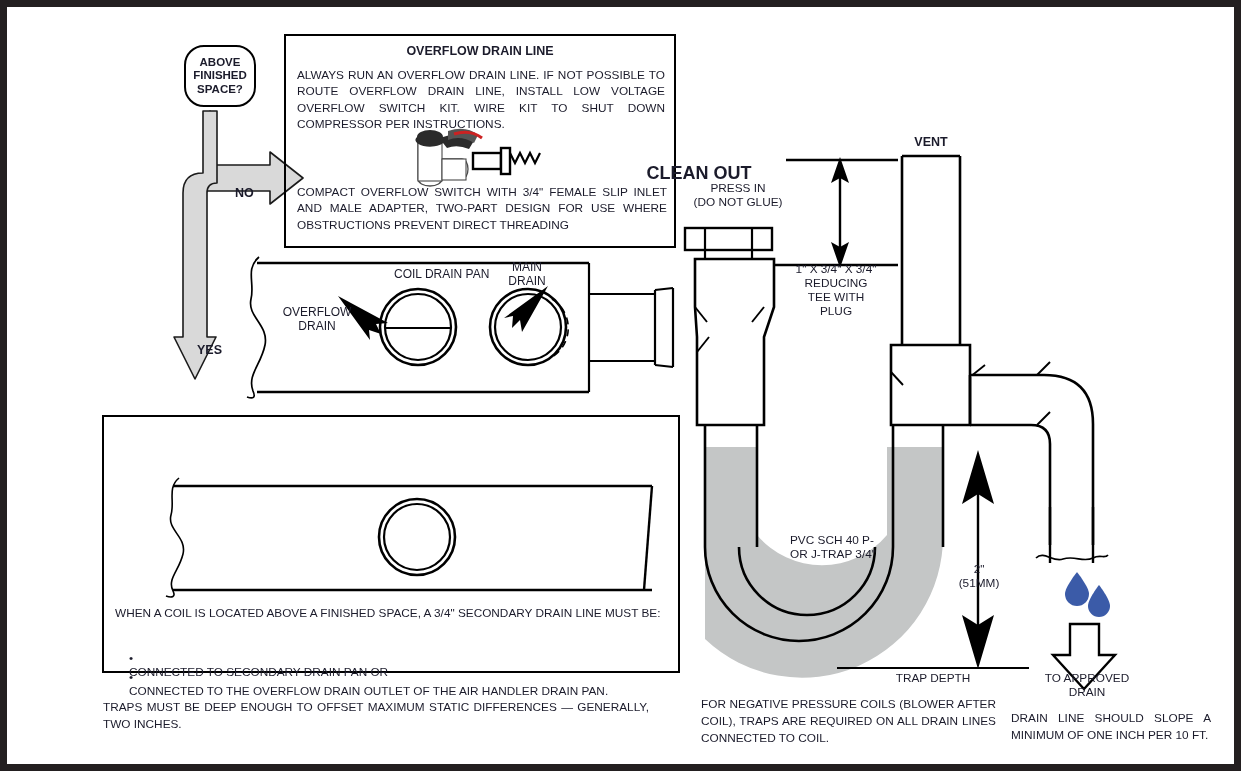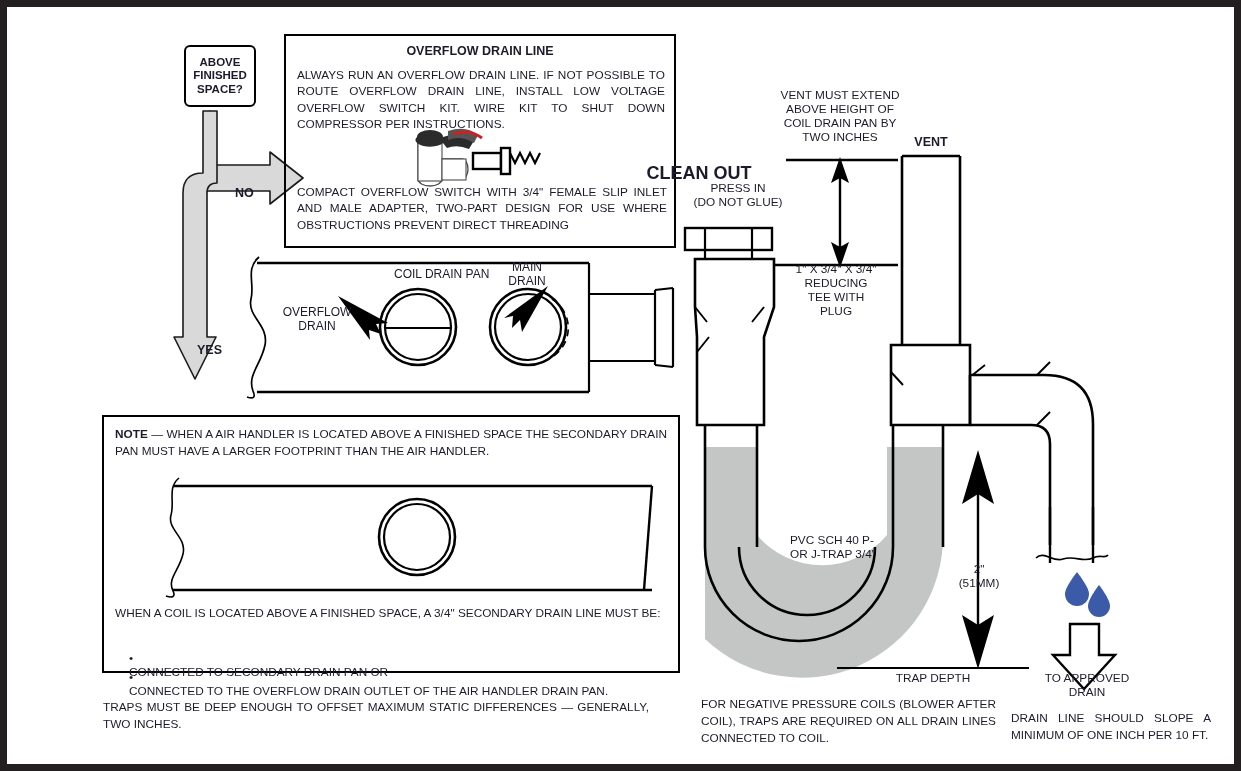--- a/index.html
+++ b/index.html
@@ -36,21 +36,21 @@
   .just { text-align: justify; text-align-last: left; }
   .box-outline {
     position: absolute;
     border: 2px solid #000;
     box-sizing: border-box;
     background: transparent;
   }
   .decision-box {
     position: absolute;
     border: 2px solid #000;
-    border-radius: 6px;
+    border-radius: 20px;
     box-sizing: border-box;
     background: #fff;
     display: flex;
     align-items: center;
     justify-content: center;
     text-align: center;
     line-height: 1.15;
   }
 </style>
 </head>
@@ -248,37 +248,32 @@
   <div class="txt just" style="left:290px; top:60px; width:368px; font-size:11.8px; line-height:1.38;">ALWAYS RUN AN OVERFLOW DRAIN LINE.  IF NOT POSSIBLE TO ROUTE OVERFLOW DRAIN LINE, INSTALL LOW VOLTAGE OVERFLOW SWITCH KIT.  WIRE KIT TO SHUT DOWN COMPRESSOR PER INSTRUCTIONS.</div>
   <div class="txt just" style="left:290px; top:177px; width:370px; font-size:11.8px; line-height:1.38;">COMPACT OVERFLOW SWITCH WITH 3/4" FEMALE SLIP INLET AND MALE ADAPTER, TWO-PART DESIGN FOR USE WHERE OBSTRUCTIONS PREVENT DIRECT THREADING</div>
 
   <div class="txt" style="left:363px; top:260px; font-size:12px;margin-left:24px;">COIL DRAIN PAN</div>
   <div class="txt ctr" style="left:258px; top:290px; width:104px; font-size:12px;margin-top:8px;">OVERFLOW
 DRAIN</div>
   <div class="txt ctr" style="left:485px; top:253px; width:70px; font-size:12px;">MAIN
 DRAIN</div>
 
   <div class="box-outline" style="left:95px; top:408px; width:578px; height:258px;"></div>
-  <div class="txt just" style="left:108px; top:419px; width:552px; font-size:11.8px; line-height:1.42;"><span class="b">NOTE</span> <span>— WHEN A AIR HANDLER IS LOCATED ABOVE A FINISHED SPACE THE SECONDARY DRAIN PAN MUST HAVE A LARGER FOOTPRINT THAN THE AIR HANDLER.</span></div>
   <div class="txt just" style="left:108px; top:598px; width:552px; font-size:11.8px; line-height:1.42;">WHEN A COIL IS LOCATED ABOVE A FINISHED SPACE, A 3/4" SECONDARY DRAIN LINE MUST BE:</div>
   <div class="txt" style="left:122px; top:631px; width:545px; font-size:11.8px;">
     <span>•</span>
     <span>CONNECTED TO SECONDARY DRAIN PAN OR</span>
   </div>
   <div class="txt" style="left:122px; top:650px; width:545px; font-size:11.8px;">
     <span>•</span>
     <span>CONNECTED TO THE OVERFLOW DRAIN OUTLET OF THE AIR HANDLER DRAIN PAN.</span>
   </div>
 
   <div class="txt just" style="left:96px; top:692px; width:546px; font-size:11.8px; line-height:1.42;">TRAPS  MUST  BE  DEEP  ENOUGH  TO  OFFSET  MAXIMUM  STATIC  DIFFERENCES  — GENERALLY, TWO INCHES.</div>
 
-  <div class="txt ctr" style="left:765px; top:82px; width:136px; font-size:11.8px;">VENT MUST EXTEND
-ABOVE HEIGHT OF
-COIL DRAIN PAN BY
-TWO INCHES</div>
   <div class="txt b ctr" style="left:895px; top:128px; width:58px; font-size:12.5px;">VENT</div>
   <div class="txt b ctr" style="left:638px; top:156px; width:108px; font-size:18px;">CLEAN OUT</div>
   <div class="txt ctr" style="left:672px; top:175px; width:118px; font-size:11.8px;">PRESS IN
 (DO NOT GLUE)</div>
   <div class="txt ctr" style="left:773px; top:256px; width:112px; font-size:11.8px;">1" X 3/4" X 3/4"
 REDUCING
 TEE WITH
 PLUG</div>
   <div class="txt" style="left:783px; top:527px; width:112px; font-size:11.8px;">PVC SCH 40 P-
 OR J-TRAP 3/4"</div>

